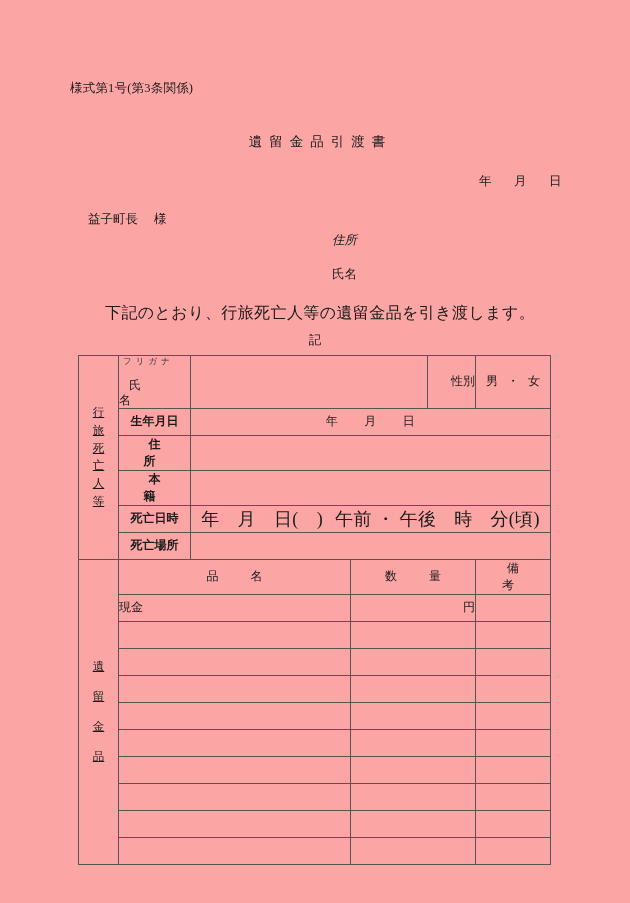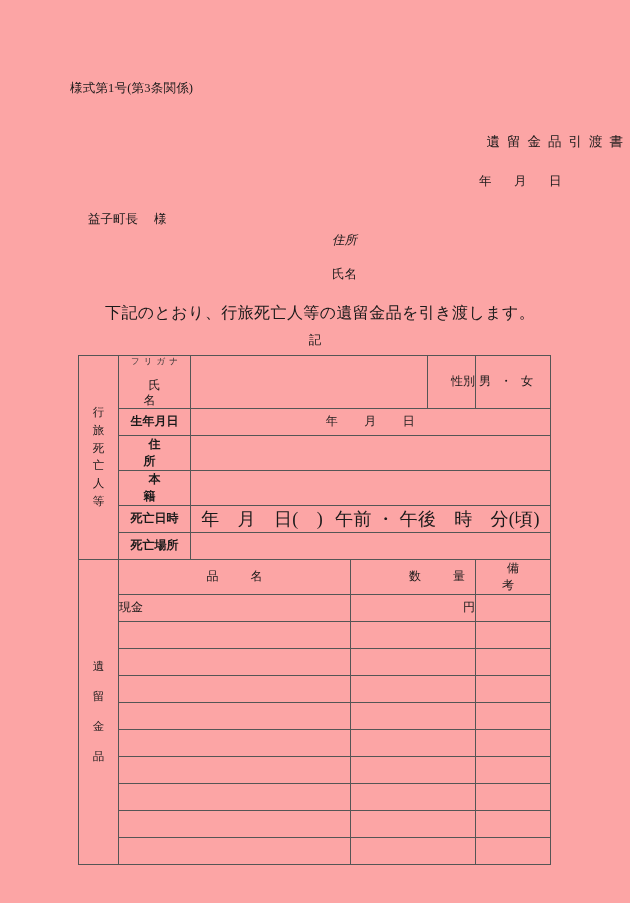--- a/index.html
+++ b/index.html
@@ -29,21 +29,21 @@
     top: 80px;
     font-size: 12.5px;
     letter-spacing: 0.2px;
     white-space: nowrap;
   }
   .doc-title {
     position: absolute;
     left: 4px;
     right: 0;
     top: 133px;
-    text-align: right;
+    text-align: center;
     font-size: 13.5px;
     letter-spacing: 7px;
     text-indent: 7px;
   }
   .date-line {
     position: absolute;
     right: 68px;
     top: 173px;
     font-size: 12.5px;
     letter-spacing: 0.5px;
@@ -103,20 +103,21 @@
     vertical-align: middle;
     background: transparent;
   }
 
   
   .vlabel {
     width: 40px;
     text-align: left;
     font-size: 11.5px;
     line-height: 1.05;
+    text-decoration: underline;
   }
   .vlabel .vtext {
     display: block;
     margin: 0 auto;
     width: 1em;
     line-height: 1.55;
     letter-spacing: 0;
   }
   .vlabel.spaced .vtext { line-height: 2.6; }
 
@@ -126,21 +127,20 @@
     font-size: 12px;
     height: 26px;
     font-weight: bold;
   }
   .rowlabel .wide {
     display: inline-block;
     letter-spacing: 10px;
     text-indent: 10px;
   }
   .furigana-cell {
-    text-align: center;
     line-height: 1.25;
     padding: 4px 0 3px;
   }
   .furigana-cell .fg {
     display: block;
     font-size: 8.5px;
     letter-spacing: 4px;
     text-indent: 4px;
     color: #333;
   }
@@ -169,38 +169,38 @@
   .dod .s1 { display: inline-block; width: 18px; }
   .dod .s2 { display: inline-block; width: 12px; }
 
   .sex-label {
     width: 48px;
     text-align: right;
     font-size: 12px;
   }
   .sex-val {
     width: 75px;
-    text-align: left;
+    text-align: center;
     font-size: 12px;
     letter-spacing: 3px;
     text-indent: 3px;
   }
 
   .col-head {
     text-align: center;
     height: 27px;
     font-size: 12px;
   }
   .col-head .wide2 {
     display: inline-block;
     letter-spacing: 10px;
     text-indent: 10px;
   }
   .item-name { width: 232px; }
-  .item-qty  { width: 118px; text-align: right; }
+  .item-qty  { width: 118px; }
   .item-note { width: 122px; }
 
   .cash-name {
     padding-left: 8px;
     font-size: 12px;
     height: 27px;
   }
   .cash-qty {
     text-align: right;
     padding-right: 8px;

